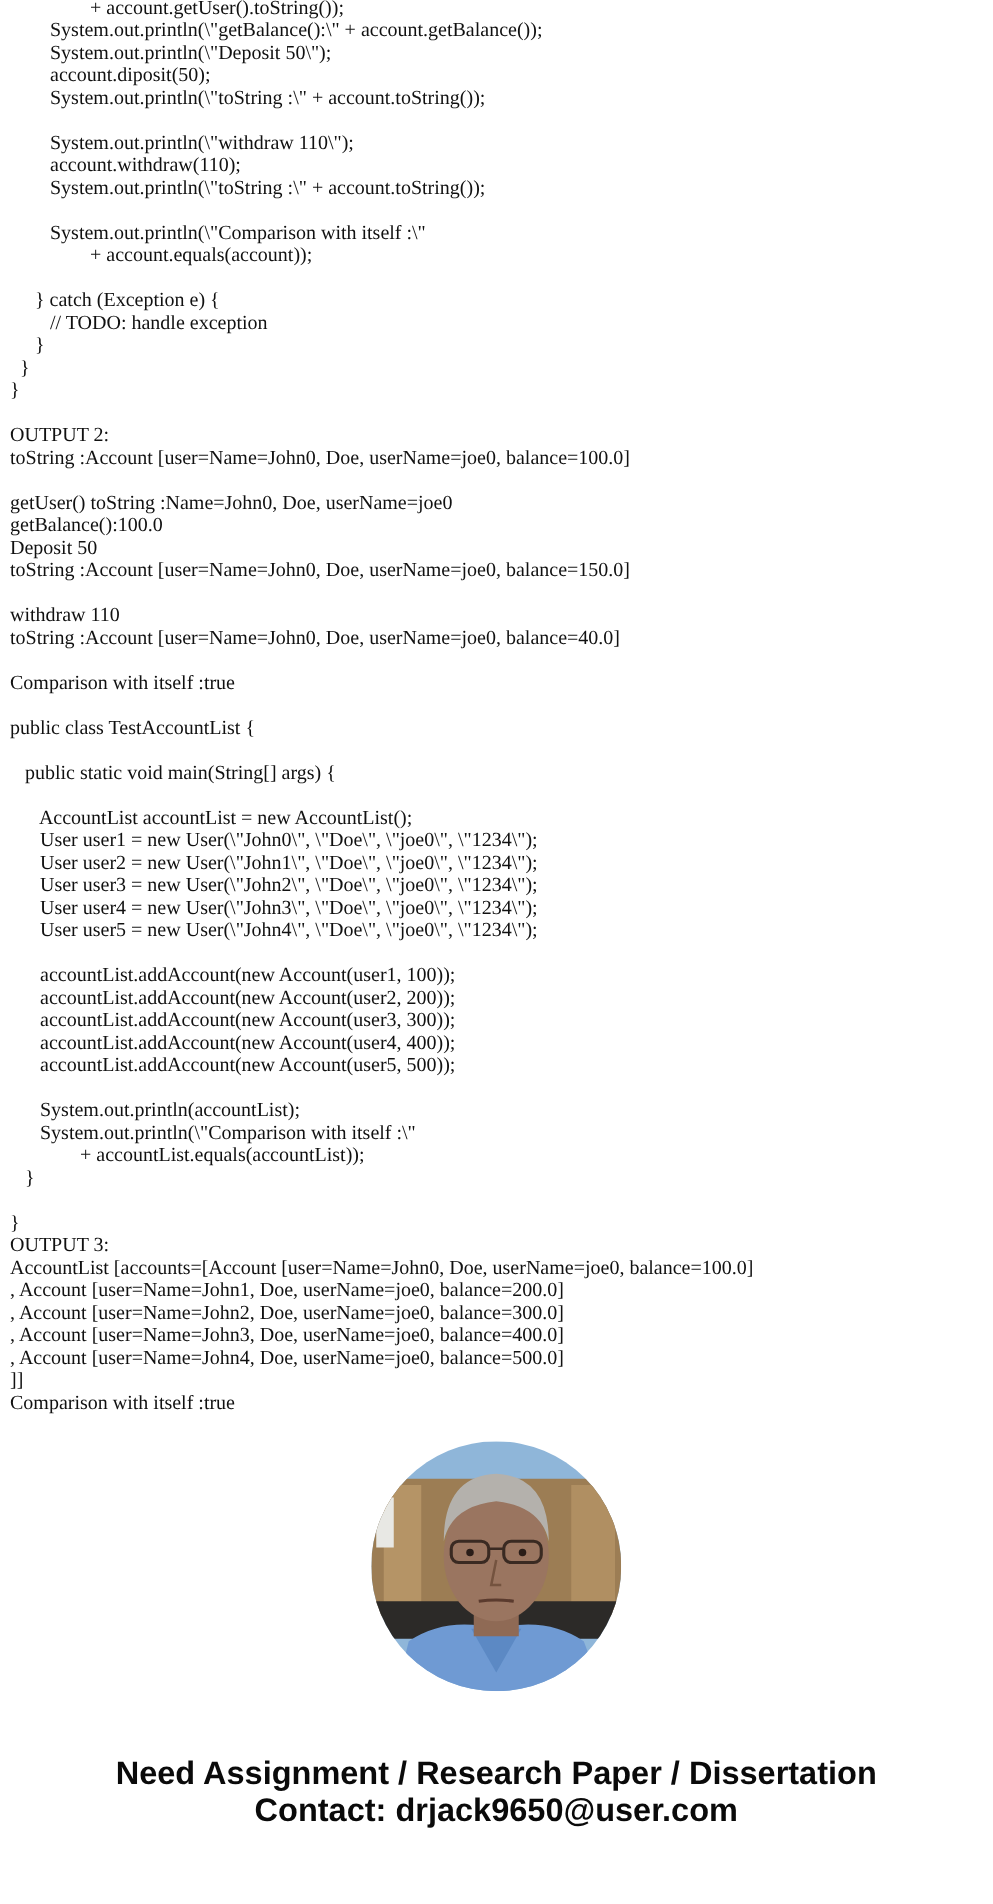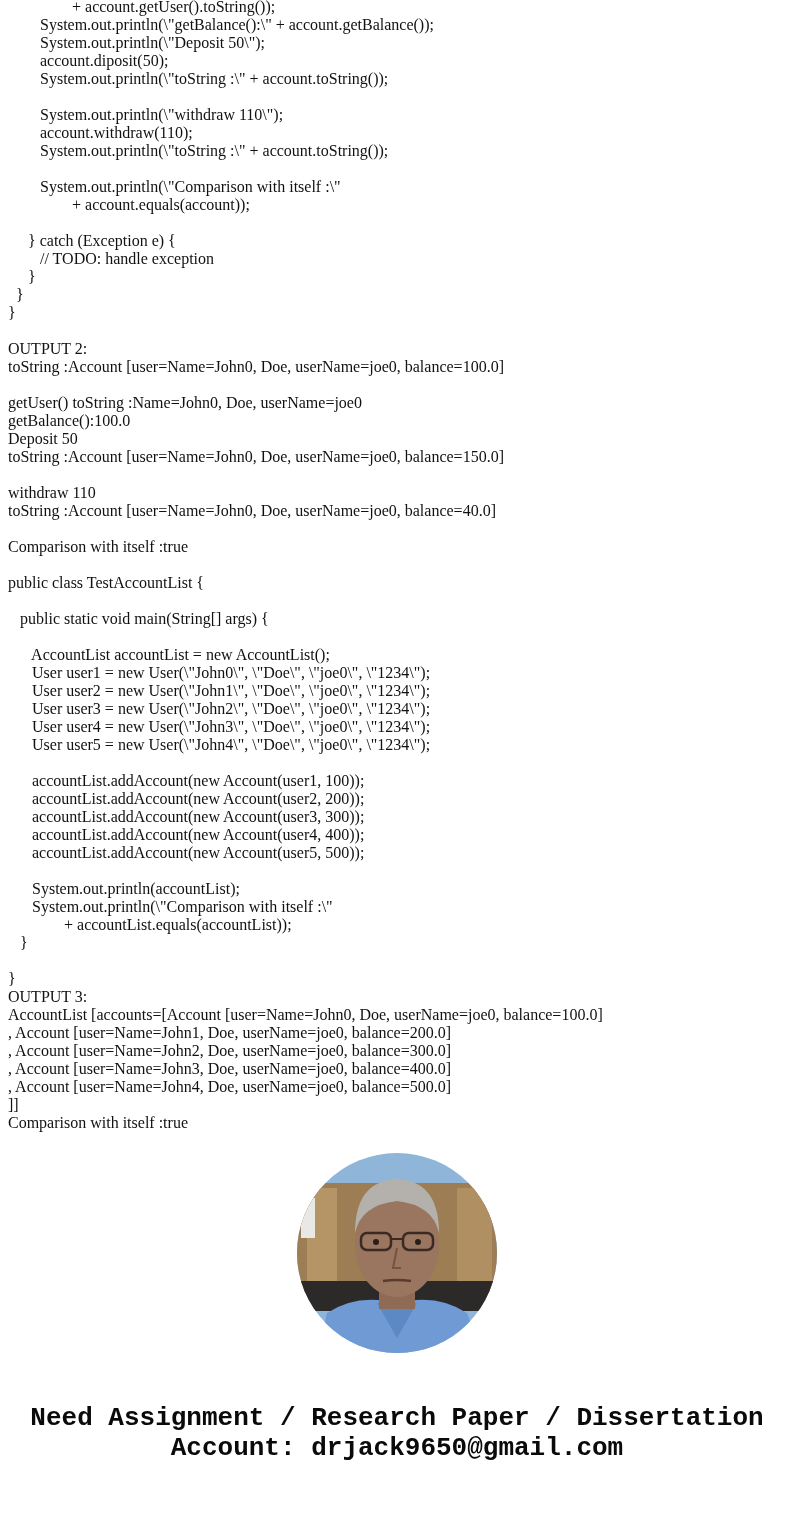--- a/index.html
+++ b/index.html
@@ -42,21 +42,21 @@
       width: 200px;
       height: 200px;
       display: block;
     }
     .footer {
       position: absolute;
       left: 0;
       top: 1403px;
       width: 794px;
       text-align: center;
-      font-family: Liberation Mono, monospace;
+      font-family: Liberation Sans, sans-serif;
       font-weight: bold;
       font-size: 26px;
       line-height: 30px;
       color: #0a0a0a;
     }
     .footer div { display: block; }
   </style>
 </head>
 <body>
 
@@ -92,14 +92,14 @@
     <circle cx="121" cy="89" r="3" fill="#2a1d18"></circle>
 
     <path d="M100 95 L96 115 L104 115" fill="none" stroke="#74533f" stroke-width="2"></path>
 
     <path d="M86 128 Q100 126 114 128" fill="none" stroke="#5b3b2e" stroke-width="2.5"></path>
   </svg>
 </div>
 
 <div class="footer">
   <div>Need Assignment / Research Paper / Dissertation</div>
-  <div>Account: drjack9650@gmail.com</div>
+  <div>Contact: drjack9650@user.com</div>
 </div>
 
 </body></html>

